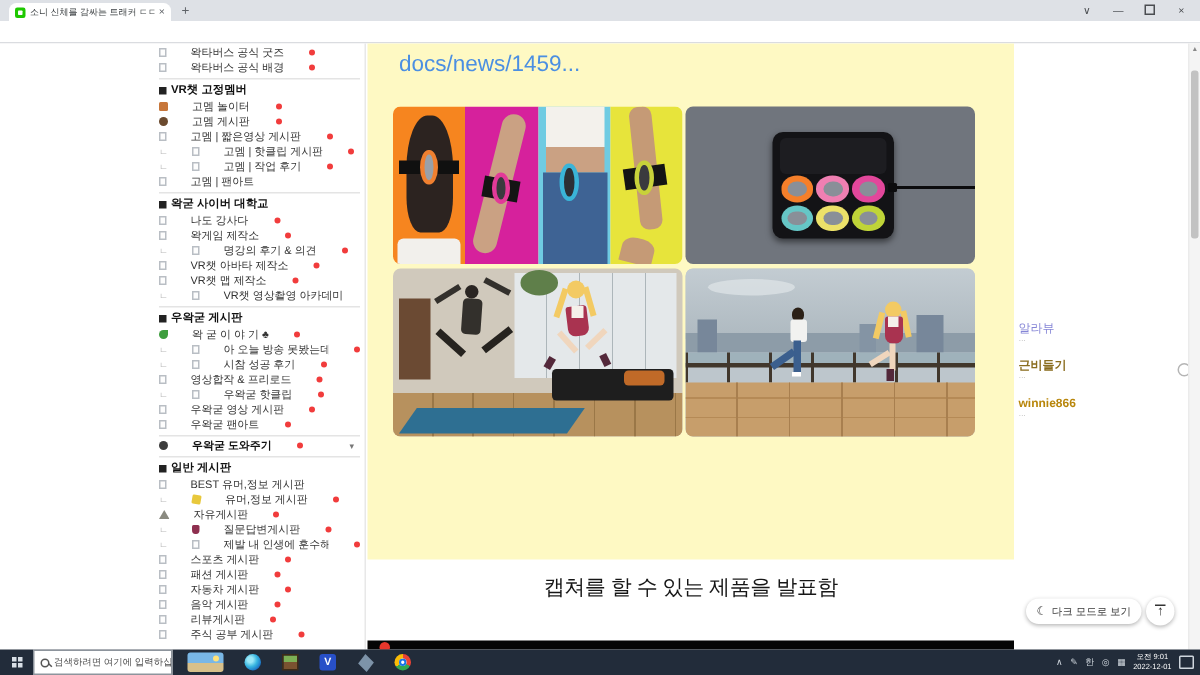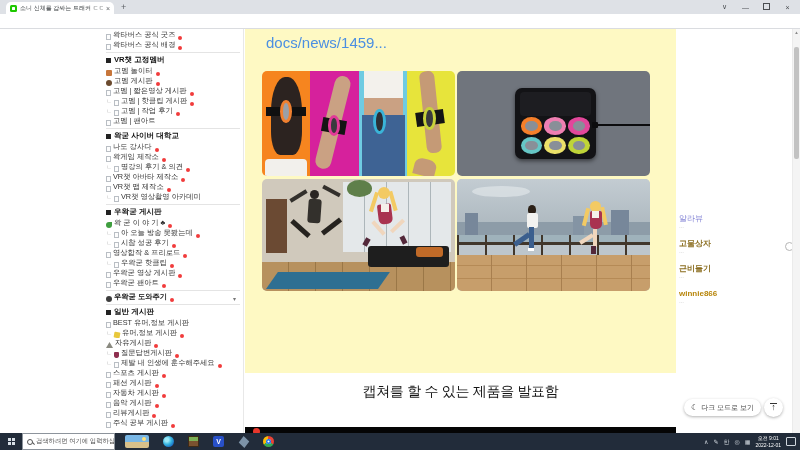--- a/index.html
+++ b/index.html
@@ -25,21 +25,21 @@
   .lock::before{content:"";position:absolute;left:0.5px;top:-3px;width:2.5px;height:3px;border:1px solid #5f6368;border-bottom:none;border-radius:2px 2px 0 0;}
   .urltext{font-size:7px;color:#202124;white-space:nowrap;overflow:hidden;}
   .star{margin-left:auto;font-size:8px;color:#5f6368;}
   .extrow{position:absolute;right:4px;top:16px;display:flex;gap:4.5px;align-items:center;}
   .ext{width:9px;height:9px;font-size:7px;line-height:9px;text-align:center;font-weight:bold;}
   .avatar{width:10px;height:10px;border-radius:50%;background:radial-gradient(circle at 35% 30%,#e8a355 0 40%,#8a4a1f 90%);}
   .kebab{font-size:8px;color:#5f6368;line-height:9px;}
   
   .page{position:absolute;left:0;top:29px;width:800px;height:404px;background:#fff;}
   .sidebar{position:absolute;left:106px;top:1px;width:134px;}
-  .sb-item{display:flex;align-items:flex-end;height:10px;font-size:7.3px;color:#333;gap:2px;white-space:nowrap;overflow:hidden;}
+  .sb-item{display:flex;align-items:center;height:10px;font-size:7.3px;color:#333;gap:16px;white-space:nowrap;overflow:hidden;}
   .sb-item .tree{color:#b9b9b9;font-size:6px;flex:none;}
   .sb-item.strong .lb{font-weight:bold;color:#111;}
   .ic{flex:none;}
   .ic.board{width:5px;height:6px;border:1px solid #b9bec4;background:#fdfdfd;box-sizing:border-box;}
   .ic.house{width:6px;height:6px;background:#c7763a;border-radius:1px;}
   .ic.face{width:6px;height:6px;background:#6b4a2e;border-radius:50%;}
   .ic.clover{width:6px;height:6px;background:#3f9e3f;border-radius:50% 0 50% 50%;}
   .ic.cheese{width:6px;height:6px;background:#e8c83c;border-radius:1px;transform:rotate(10deg);}
   .ic.mountain{width:7px;height:6px;background:#8a8a80;clip-path:polygon(50% 0,100% 100%,0 100%);}
   .ic.wine{width:5px;height:6px;background:#8e2f4f;border-radius:1px 1px 45% 45%;}
@@ -457,24 +457,20 @@
     <div class="strip-bottom">
       <div class="recdot"></div>
     </div>
 
     <div class="comments">
         <div class="cmt">
           <div class="nm" style="color: rgb(133, 133, 214);">알라뷰</div>
           <div class="meta">…</div>
         </div>
         <div class="cmt">
-          <div class="nm" style="color: rgb(138, 109, 31); font-weight: bold;">고물상자</div>
-          <div class="meta">…</div>
-        </div>
-        <div class="cmt">
           <div class="nm" style="color: rgb(138, 109, 31); font-weight: bold;">근비들기</div>
           <div class="meta">…</div>
         </div>
         <div class="cmt">
           <div class="nm" style="color: rgb(184, 134, 11); font-weight: bold;">winnie866</div>
           <div class="meta">…</div>
         </div>
       </div>
     <div class="sticker"></div>
 

